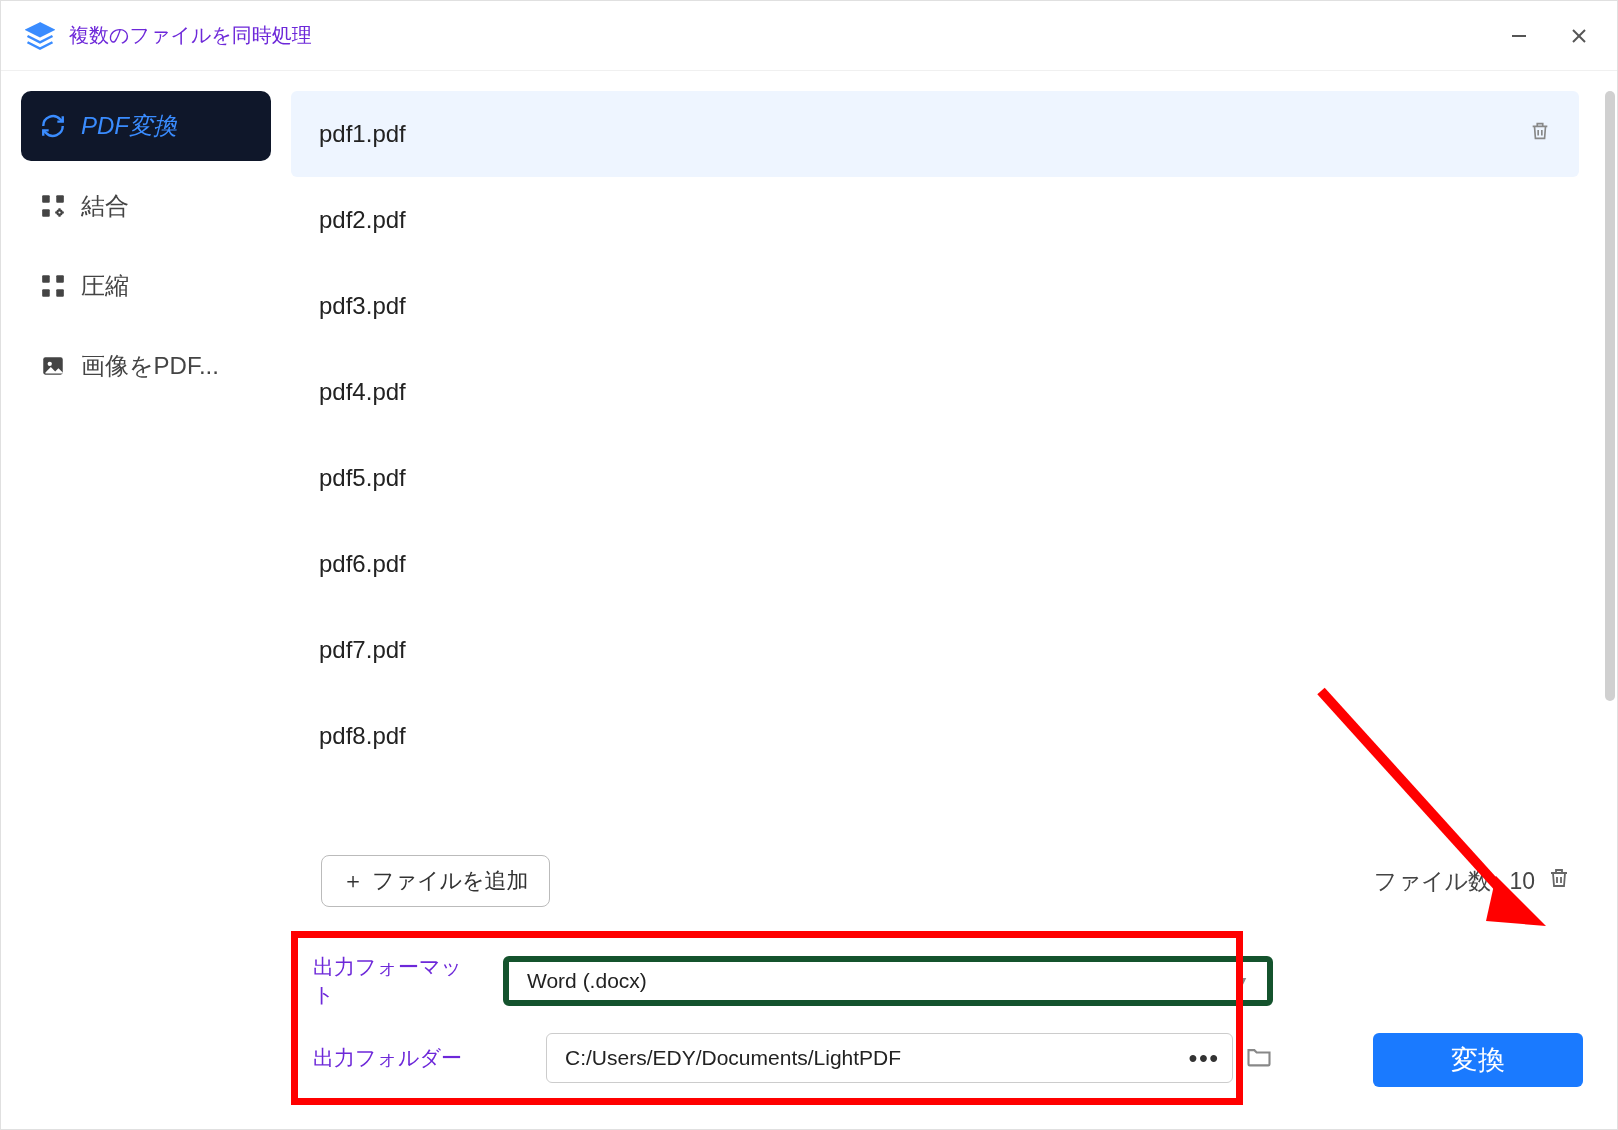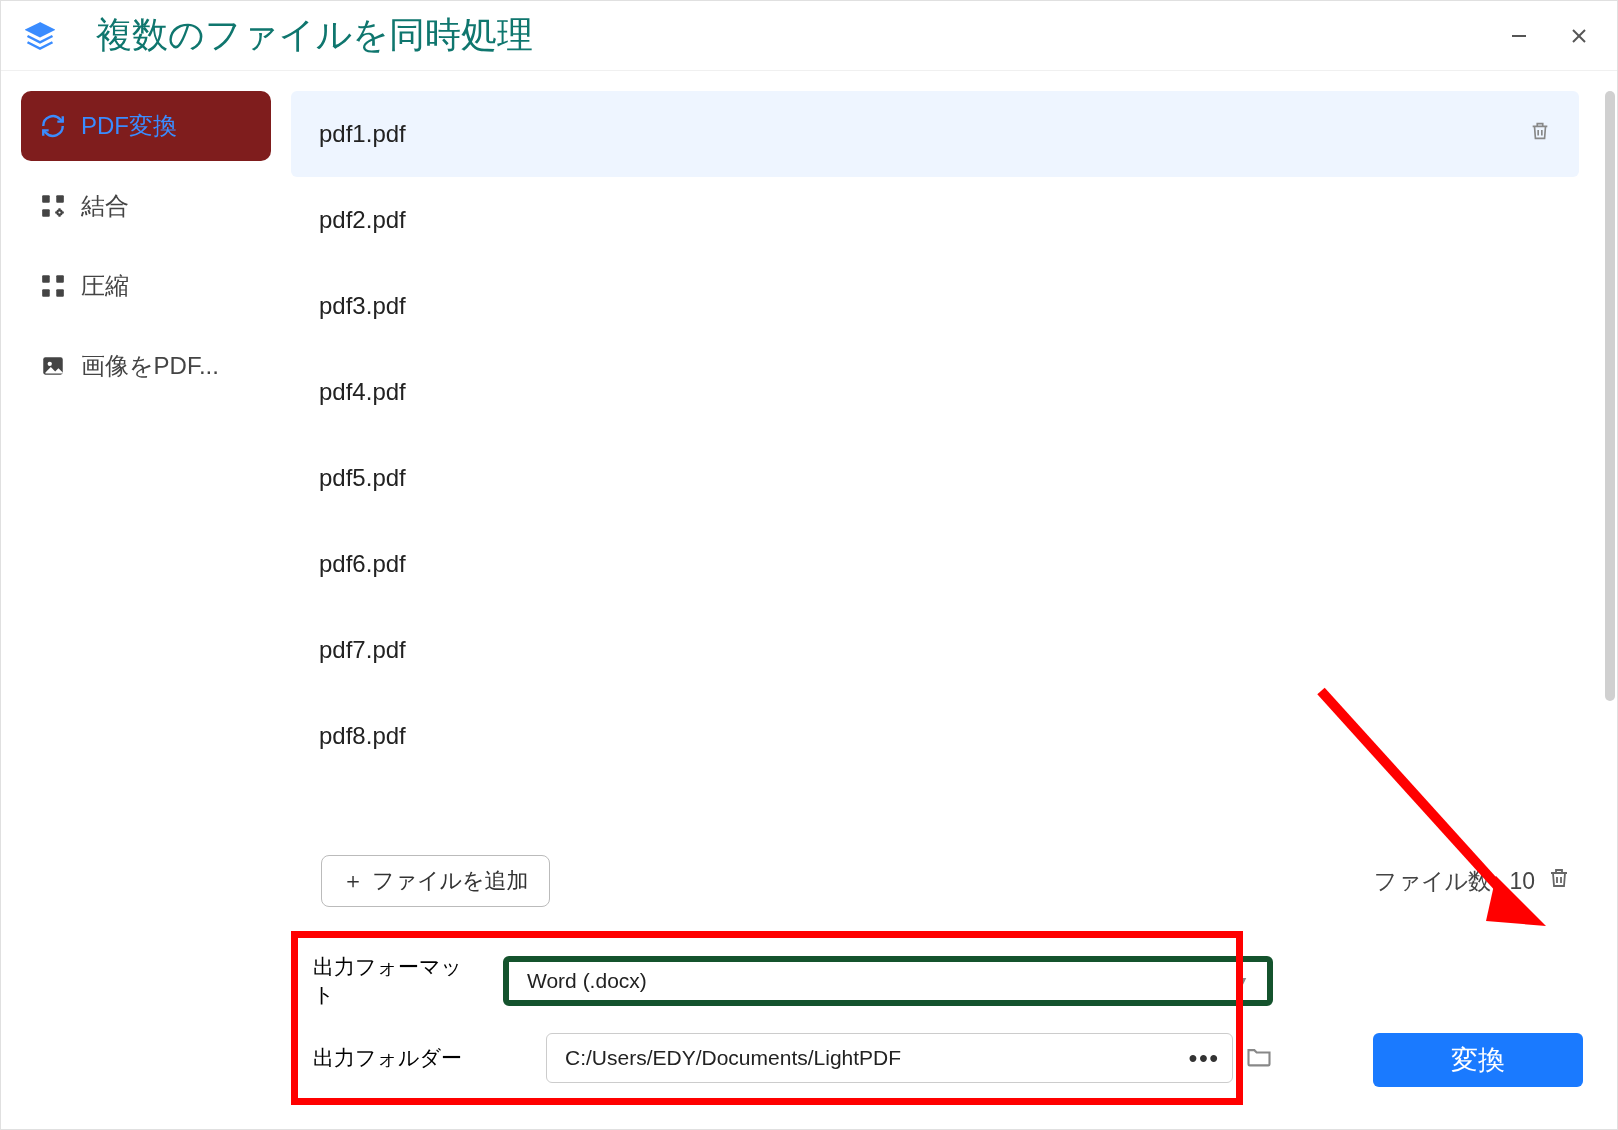--- a/index.html
+++ b/index.html
@@ -25,24 +25,23 @@
   padding: 0 24px;
   border-bottom: 1px solid #f0f0f0;
 }
 .titlebar-icon {
   color: #3a8cff;
   margin-right: 14px;
   display: flex;
   align-items: center;
 }
 .titlebar-title {
-  font-size: 36px;
-  color: #0f766e;
-  flex: 1;
-  margin-left: 27px;
+  font-size: 20px;
+  color: #6d28d9;
+  flex: 1;
 }
 .win-controls {
   display: flex;
   gap: 32px;
   align-items: center;
 }
 .win-btn {
   width: 28px;
   height: 28px;
   display: flex;
@@ -68,22 +67,23 @@
   display: flex;
   align-items: center;
   padding: 0 18px;
   border-radius: 10px;
   cursor: pointer;
   color: #444;
   font-size: 24px;
   gap: 14px;
 }
 .sidebar-item.active {
-  background: #7f1d1d;
+  background: #0f172a;
   color: #3a8cff;
+  font-style: italic;
 }
 .sidebar-icon {
   width: 28px;
   height: 28px;
   display: flex;
   align-items: center;
   justify-content: center;
   flex-shrink: 0;
 }
 .sidebar-label {
@@ -181,21 +181,21 @@
   pointer-events: none;
 }
 .field-row {
   display: flex;
   align-items: center;
   gap: 20px;
 }
 .field-label {
   width: 170px;
   font-size: 21px;
-  color: #000000;
+  color: #6d28d9;
 }
 .select-box {
   flex: 1;
   height: 50px;
   border: 6px solid #14532d;
   border-radius: 6px;
   display: flex;
   align-items: center;
   padding: 0 18px;
   font-size: 21px;

